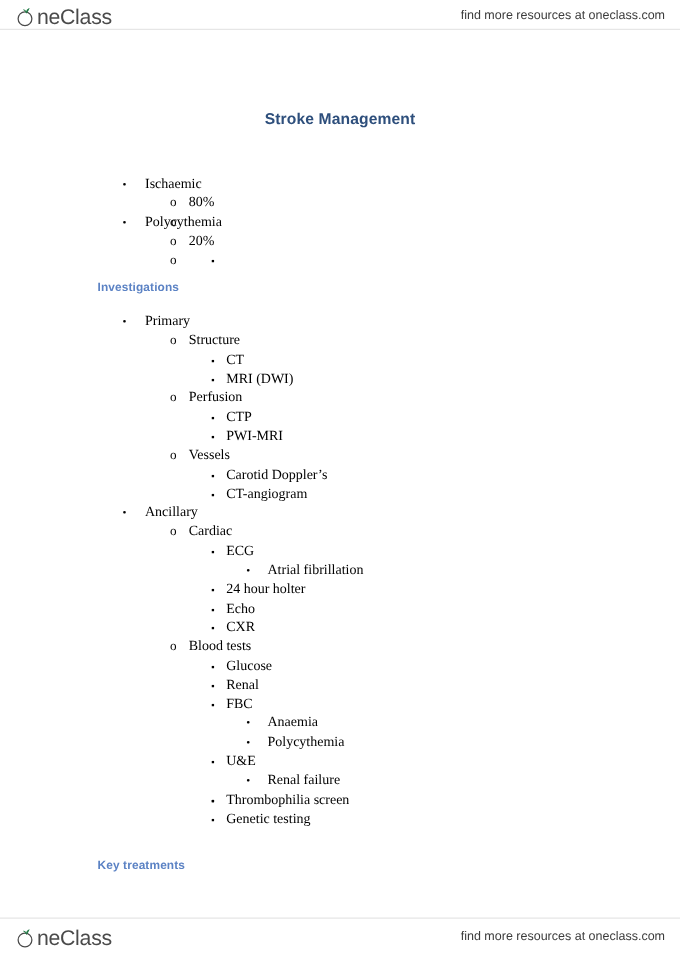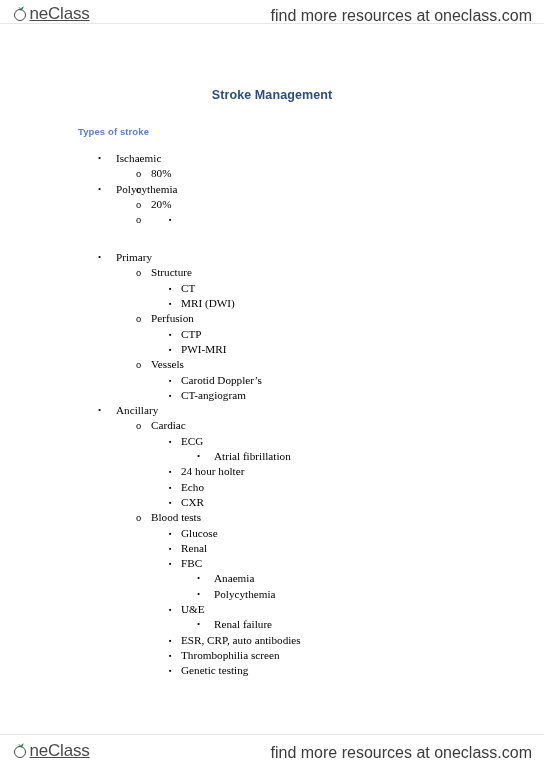--- a/index.html
+++ b/index.html
@@ -43,21 +43,20 @@
     position: absolute;
     left: 14px;
     display: flex;
     align-items: flex-end;
     font-family: "Liberation Sans", sans-serif;
     font-size: 17px;
     letter-spacing: -0.2px;
     color: #4a4a4a;
     line-height: 1;
     white-space: nowrap;
-    text-decoration: underline;
   }
   .logo .oc-o {
     position: relative;
     display: inline-block;
     width: 15px;
     height: 15px;
     margin-right: 0.5px;
   }
   .logo .oc-o .ring {
     position: absolute;
@@ -75,21 +74,21 @@
     top: -1.5px;
     width: 6px;
     height: 5px;
   }
   .logo-rest { display: inline-block; }
 
   .band-tagline {
     position: absolute;
     right: 12px;
     font-family: "Liberation Sans", sans-serif;
-    font-size: 16px;
+    font-size: 10px;
     color: #3c3c3c;
     white-space: nowrap;
   }
 
   
   .page {
     position: absolute;
     left: 0;
     top: 28px;
     width: 544px;
@@ -168,32 +167,32 @@
       <span class="logo-rest">neClass</span>
   </div>
   <div class="band-tagline" style="top:7px;">find more resources at oneclass.com</div>
 </div>
 <div class="band-rule rule-header"></div>
 
 <div class="page">
   <h1 class="doc-title">Stroke Management</h1>
   <div id="sections">
       <div class="gap-heading-top"></div>
-      <div class="section-heading">Types of stroke</div>
       <div class="gap-heading-bottom"></div>
       <ul class="outline">
         <li class="lvl1"><span class="mk mk-disc">•</span><span class="txt">Ischaemic</span></li>
         <li class="lvl2"><span class="mk mk-circle">o</span><span class="txt">80%</span></li>
         <li class="lvl2"><span class="mk mk-circle">o</span></li>
         <li class="lvl1"><span class="mk mk-disc">•</span><span class="txt">Polycythemia</span></li>
         <li class="lvl2"><span class="mk mk-circle">o</span><span class="txt">20%</span></li>
         <li class="lvl2"><span class="mk mk-circle">o</span></li>
         <li class="lvl3"><span class="mk mk-square">▪</span></li>
       </ul>
       <div class="gap-heading-top"></div>
+      <div class="section-heading">Investigations</div>
       <div class="gap-heading-bottom"></div>
       <ul class="outline">
         <li class="lvl1"><span class="mk mk-disc">•</span><span class="txt">Primary</span></li>
         <li class="lvl2"><span class="mk mk-circle">o</span><span class="txt">Structure</span></li>
         <li class="lvl3"><span class="mk mk-square">▪</span><span class="txt">CT</span></li>
         <li class="lvl3"><span class="mk mk-square">▪</span><span class="txt">MRI (DWI)</span></li>
         <li class="lvl2"><span class="mk mk-circle">o</span><span class="txt">Perfusion</span></li>
         <li class="lvl3"><span class="mk mk-square">▪</span><span class="txt">CTP</span></li>
         <li class="lvl3"><span class="mk mk-square">▪</span><span class="txt">PWI-MRI</span></li>
         <li class="lvl2"><span class="mk mk-circle">o</span><span class="txt">Vessels</span></li>
@@ -207,25 +206,26 @@
         <li class="lvl3"><span class="mk mk-square">▪</span><span class="txt">Echo</span></li>
         <li class="lvl3"><span class="mk mk-square">▪</span><span class="txt">CXR</span></li>
         <li class="lvl2"><span class="mk mk-circle">o</span><span class="txt">Blood tests</span></li>
         <li class="lvl3"><span class="mk mk-square">▪</span><span class="txt">Glucose</span></li>
         <li class="lvl3"><span class="mk mk-square">▪</span><span class="txt">Renal</span></li>
         <li class="lvl3"><span class="mk mk-square">▪</span><span class="txt">FBC</span></li>
         <li class="lvl4"><span class="mk mk-disc">•</span><span class="txt">Anaemia</span></li>
         <li class="lvl4"><span class="mk mk-disc">•</span><span class="txt">Polycythemia</span></li>
         <li class="lvl3"><span class="mk mk-square">▪</span><span class="txt">U&amp;E</span></li>
         <li class="lvl4"><span class="mk mk-disc">•</span><span class="txt">Renal failure</span></li>
-        <li class="lvl3"><span class="mk mk-square">▪</span><span class="txt">ESR, CRP, auto antibodies</span></li>
+        <li class="lvl3"><span class="mk mk-square">▪</span></li>
         <li class="lvl3"><span class="mk mk-square">▪</span><span class="txt">Thrombophilia screen</span></li>
         <li class="lvl3"><span class="mk mk-square">▪</span><span class="txt">Genetic testing</span></li>
       </ul>
       <div class="gap-heading-top"></div>
+      <div class="section-heading">Key treatments</div>
     </div>
 </div>
 
 <div class="band-rule rule-footer"></div>
 <div class="band band-footer">
   <div class="logo" style="top:6px;">
     <span class="oc-o">
       <span class="ring"></span>
       <svg class="leaf" viewBox="0 0 12 10">
         <path d="M6 10 C5.2 6.5 3.4 4.6 0.6 3.4 C3 2.4 5 3.6 6 6.2 C6.6 3.2 8.4 1.4 11.4 0.8 C10.2 4.2 8.6 7 6 10 Z" fill="#1f7a44"></path>

